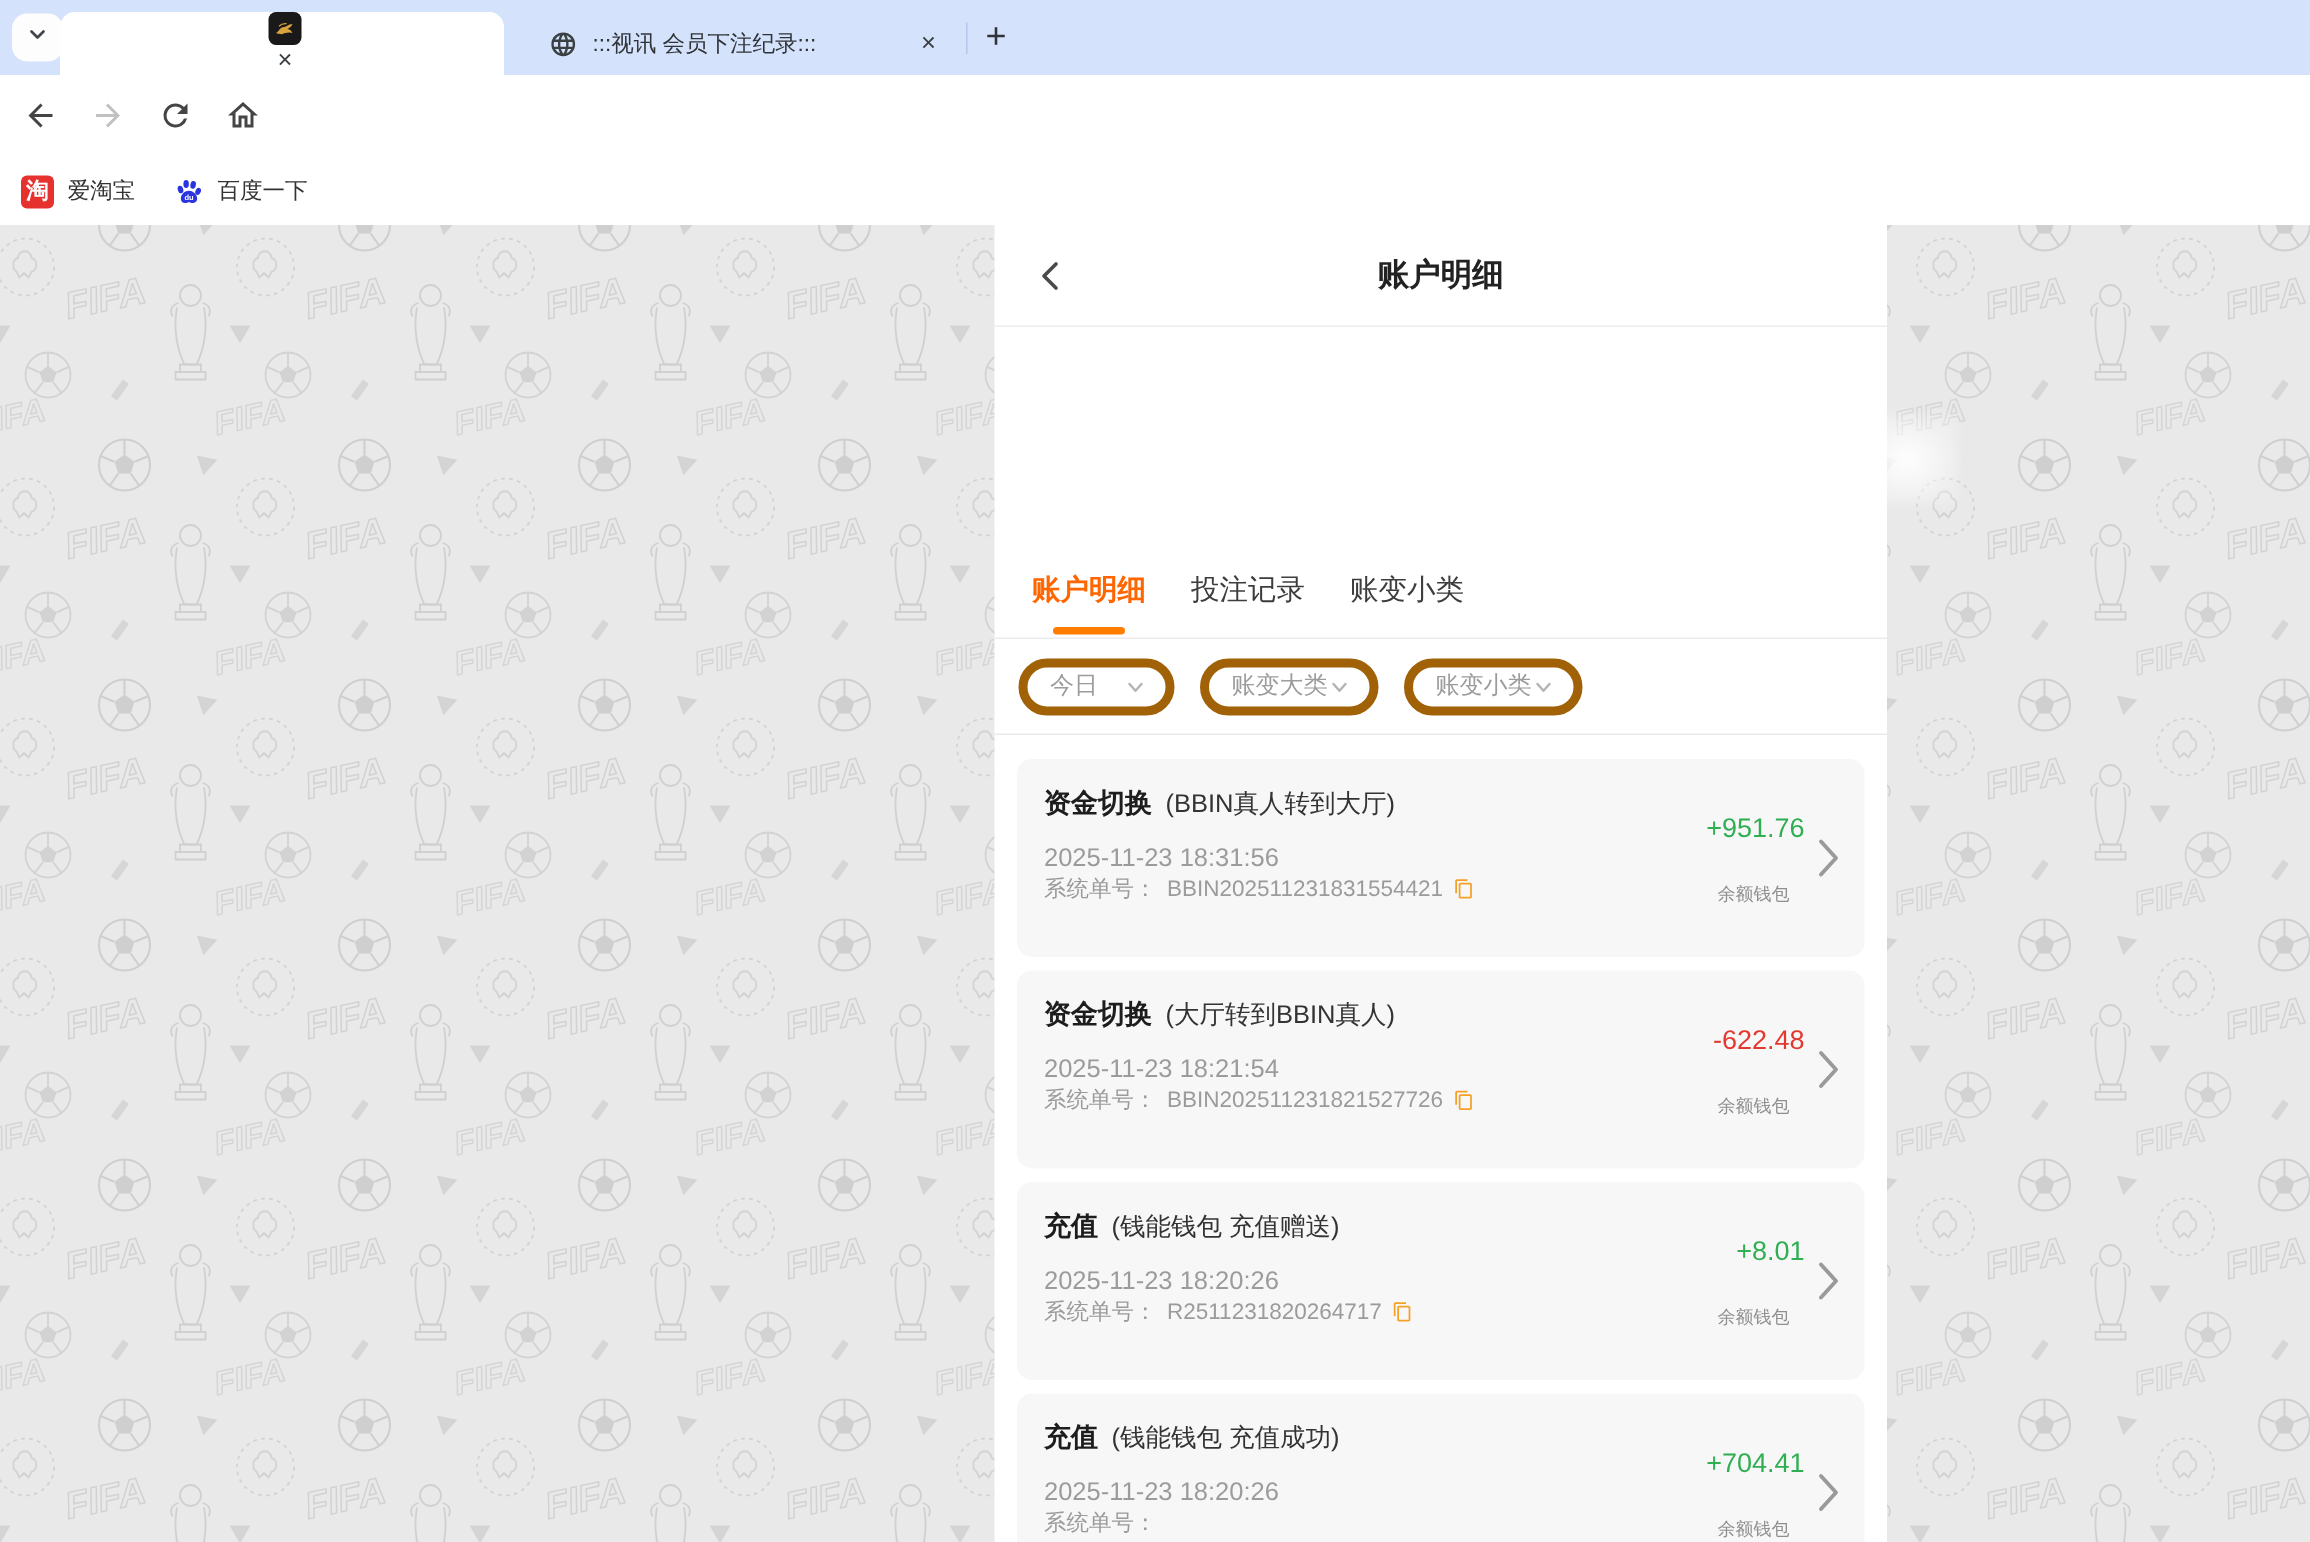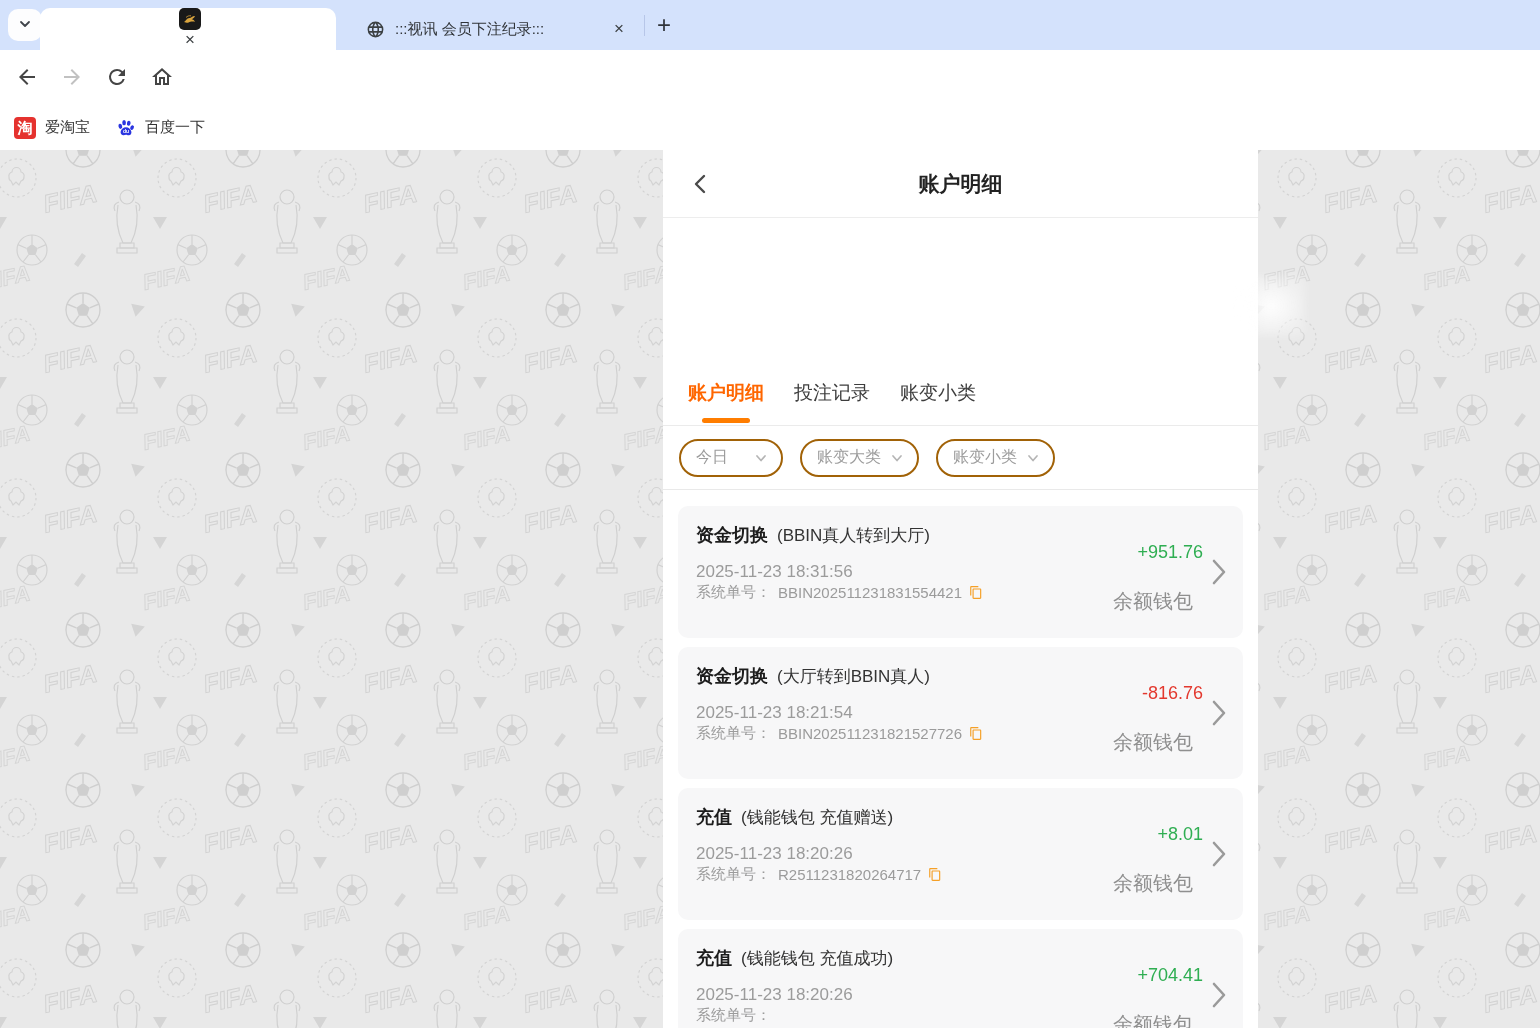--- a/index.html
+++ b/index.html
@@ -63,33 +63,33 @@
 
   .tabs-row { position: absolute; top: 215px; left: 0; right: 0; height: 61px; border-bottom: 1px solid #ebebeb; }
   .navtabs { display: flex; gap: 30px; padding: 15px 0 0 25px; font-size: 19px; }
   .navtab { color: #3d3d3d; position: relative; height: 46px; }
   .navtab.active { color: #ff6600; font-weight: bold; }
   .navtab.active::after { content: ""; position: absolute; left: 50%; transform: translateX(-50%);
     bottom: 3px; width: 48px; height: 5px; border-radius: 3px; background: #ff7d00; }
 
   .filters-row { position: absolute; top: 276px; left: 0; right: 0; height: 64px; border-bottom: 1px solid #e9e9e9;
     display: flex; align-items: center; padding-left: 16px; gap: 17px; }
-  .pill { height: 38px; border: 2px solid #a16207; border-radius: 19px; display: flex; align-items: center;
+  .pill { height: 38px; border: 6px solid #a16207; border-radius: 19px; display: flex; align-items: center;
     padding: 0 13px 0 15px; color: #9c9c9c; font-size: 16px; background: #fff; }
   .pill .chev { margin-left: auto; display: flex; }
   .pill-1 { width: 104px; } .pill-2, .pill-3 { width: 119px; }
 
   .txn-list { position: absolute; top: 356px; left: 15px; width: 565px; display: flex; flex-direction: column; gap: 9px; }
   .txn { position: relative; height: 132px; background: #f7f7f8; border-radius: 10px; padding: 17px 18px 0; }
   .txn-titleline { font-size: 17px; color: #333; }
   .txn-type { font-size: 18px; font-weight: bold; color: #1d1d1d; margin-right: 9px; }
   .txn-time { margin-top: 15px; font-size: 17px; color: #9b9b9b; }
   .txn-order { margin-top: 1px; font-size: 15px; color: #9b9b9b; display: flex; align-items: center; gap: 7px; }
   .txn-amount { position: absolute; right: 40px; top: 36px; font-size: 18px; }
-  .txn-wallet { position: absolute; right: 50px; top: 82px; font-size: 20px; color: #8f8f8f; }
+  .txn-wallet { position: absolute; right: 50px; top: 82px; font-size: 12px; color: #8f8f8f; }
   .txn-chev { position: absolute; right: 16px; top: 52px; }
 </style>
 </head>
 <body>
 
 <div class="tabstrip">
   <div class="tab-search-btn">
     <span>
       <svg width="12" height="12" viewBox="0 0 12 12">
           <polyline points="2,4 6,8 10,4" fill="none" stroke="#40444b" stroke-width="1.8" stroke-linecap="round" stroke-linejoin="round"></polyline>
@@ -307,21 +307,21 @@
     <div class="txn-time">2025-11-23 18:21:54</div>
     <div class="txn-order">
       <span>系统单号：</span>
       <span>BBIN202511231821527726</span>
       <span style="display:flex;">
         <svg width="14" height="15" viewBox="0 0 24 24" fill="#f5a027">
               <path d="M16 1H4c-1.1 0-2 .9-2 2v14h2V3h12V1zm3 4H8c-1.1 0-2 .9-2 2v14c0 1.1.9 2 2 2h11c1.1 0 2-.9 2-2V7c0-1.1-.9-2-2-2zm0 16H8V7h11v14z"></path>
             </svg>
       </span>
     </div>
-    <div class="txn-amount" style="color: rgb(227, 56, 46);">-816.76</div>
+    <div class="txn-amount" style="color: rgb(227, 56, 46);">-622.48</div>
     <div class="txn-wallet">余额钱包</div>
     <span class="txn-chev">
       <svg width="16" height="28" viewBox="0 0 16 28">
             <polyline points="3,3 13,14 3,25" fill="none" stroke="#9a9a9a" stroke-width="2.6" stroke-linecap="round" stroke-linejoin="round"></polyline>
           </svg>
     </span>
   </div>
 
   <div class="txn">
     <div class="txn-titleline">

